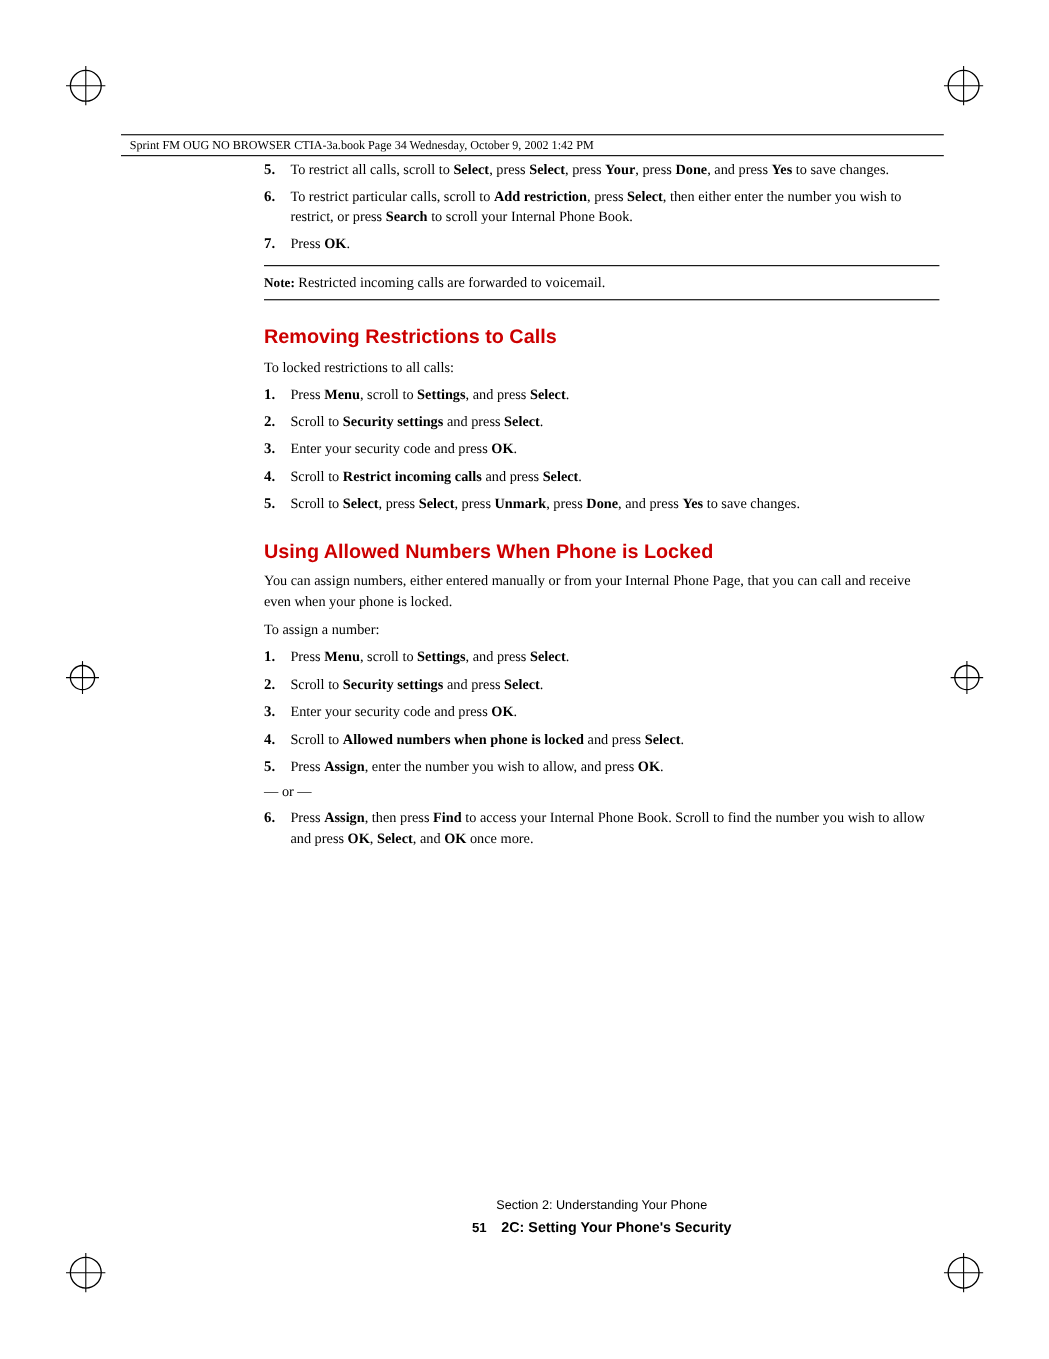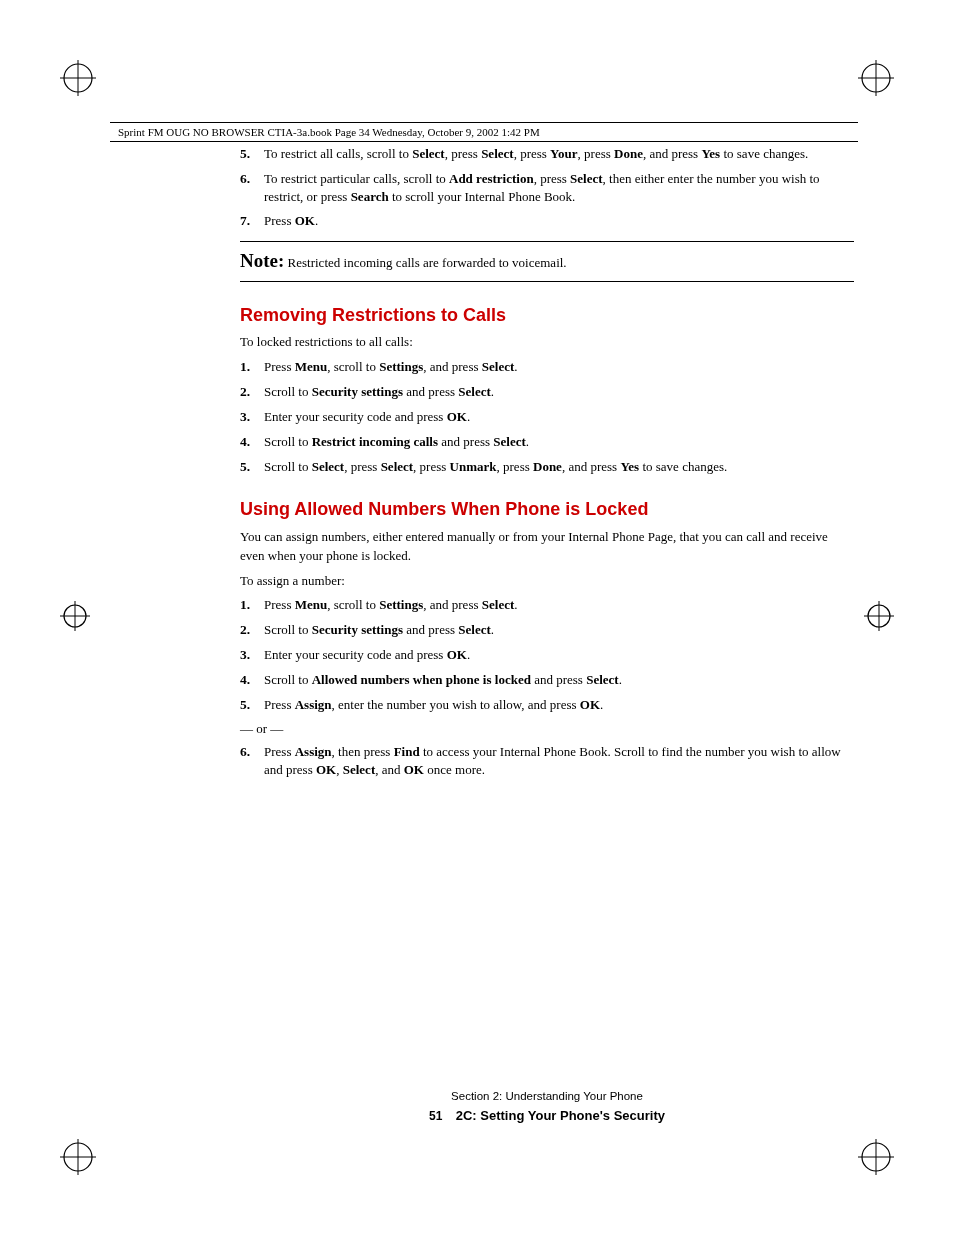--- a/index.html
+++ b/index.html
@@ -97,21 +97,21 @@
       border-top: 1.5px solid #000;
       border-bottom: 1.5px solid #000;
       padding: 6px 0;
       margin: 10px 0 14px 0;
       font-size: 13px;
       line-height: 1.4;
     }
 
     .note-label {
       font-weight: bold;
-      font-size: 19px;
+      font-size: 12px;
     }
 
     .section-title {
       color: #cc0000;
       font-size: 18px;
       font-weight: bold;
       font-family: Arial, sans-serif;
       margin-bottom: 6px;
       margin-top: 22px;
       line-height: 1.3;

